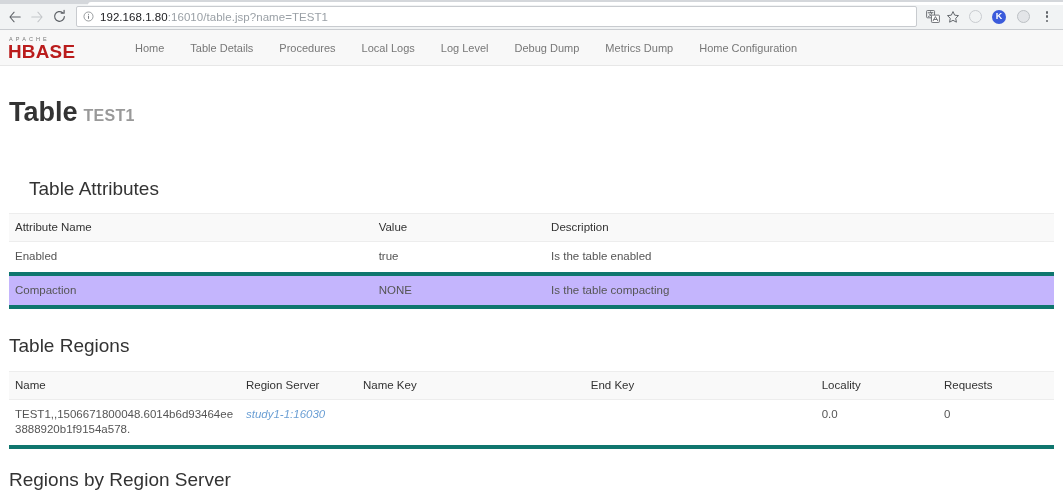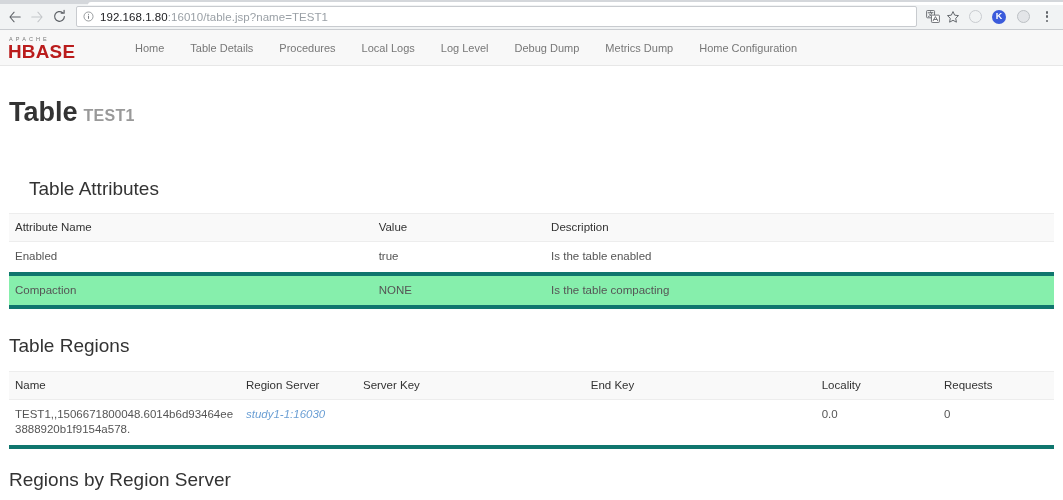--- a/index.html
+++ b/index.html
@@ -221,21 +221,21 @@
     line-height: 1.2;
   }
   table.hb td {
     color: #555555;
     border-bottom: 4px solid #0f766e;
     padding: 7px 6px 7px 6px;
     vertical-align: top;
     line-height: 1.35;
     word-break: break-all;
   }
-  table.hb tr.alt td { background: #86efac; }
+  table.hb tr.alt td { background: #c4b5fd; }
   table.hb a {
     color: #6b9fd4;
     text-decoration: none;
     cursor: pointer;
     font-style: italic;
   }
   .nowrap { word-break: normal; white-space: nowrap; }
 </style>
 </head>
 <body>
@@ -370,21 +370,21 @@
         <col style="width:11.2%">
         <col style="width:21.8%">
         <col style="width:22.1%">
         <col style="width:11.7%">
         <col style="width:11.1%">
       </colgroup>
     <thead>
       <tr>
         <th>Name</th>
         <th>Region Server</th>
-        <th>Server Key</th>
+        <th>Name Key</th>
         <th>End Key</th>
         <th>Locality</th>
         <th>Requests</th>
       </tr>
     </thead>
     <tbody>
       <tr>
         <td>TEST1,,1506671800048.6014b6d93464ee3888920b1f9154a578.</td>
         <td class="nowrap"><a>study1-1:16030</a></td>
         <td></td>

